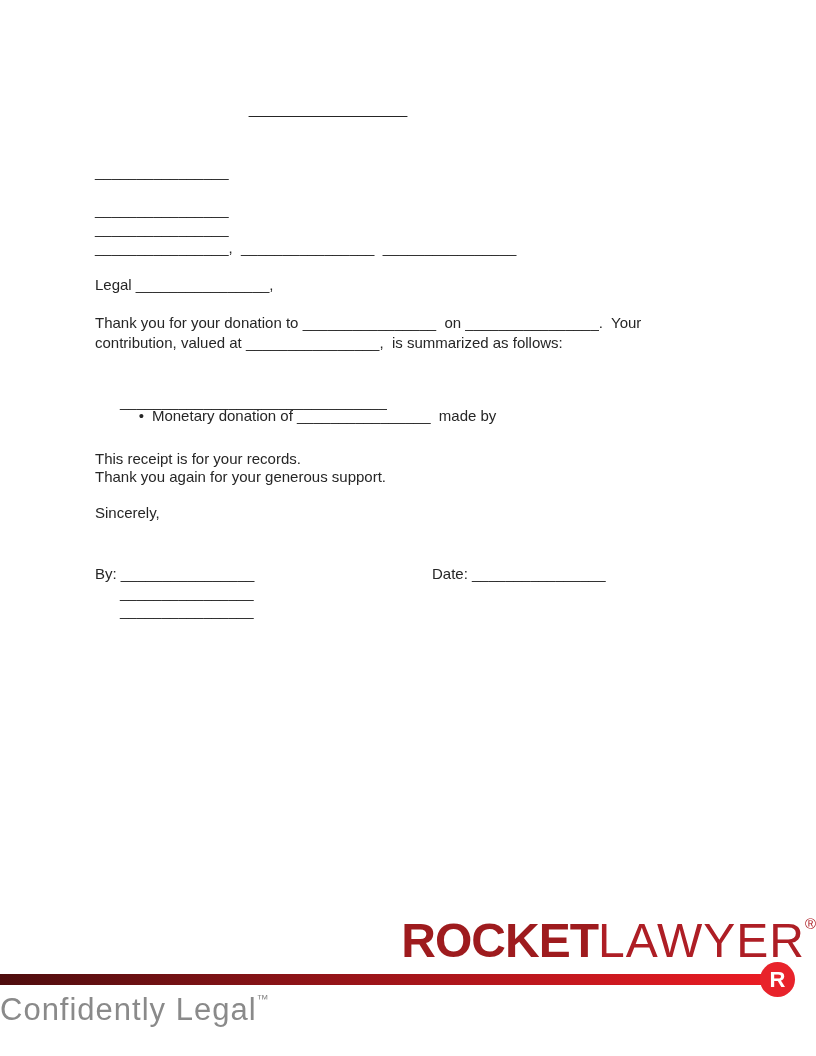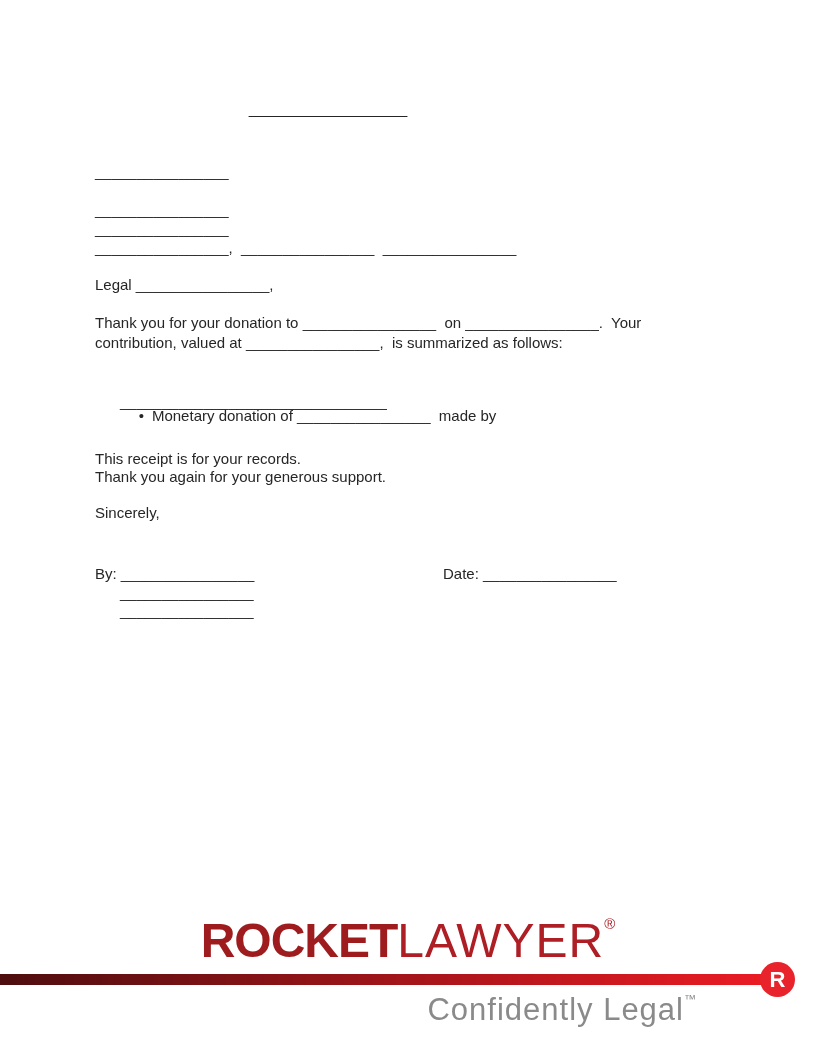--- a/index.html
+++ b/index.html
@@ -21,21 +21,21 @@
     left:0; width:656px;
     text-align:center;
     font-weight:bold;
     text-decoration:underline;
     text-decoration-thickness:1px;
   }
   .bullet-row .bullet-text { margin-left:8px; }
   
   .brand-lockup {
     position:absolute; left:0; width:816px;
-    text-align:center;
+    text-align:right;
     line-height:1;
     letter-spacing:0;
     white-space:nowrap;
   }
   .brand-word1 { font-weight:bold; color:#9E1B1E; font-size:48px; letter-spacing:-1px; }
   .brand-word2 { font-weight:normal; color:#AE1E25; font-size:48px; letter-spacing:1px; }
   .brand-reg   { color:#AE1E25; font-size:15px; vertical-align:28px; letter-spacing:0; }
   .brand-bar {
     position:absolute; left:0; top:974px;
     width:780px; height:11px;
@@ -47,21 +47,21 @@
     border-radius:50%;
     background:#E8232B;
     display:flex; align-items:center; justify-content:center;
   }
   .brand-badge span {
     color:#ffffff; font-weight:bold; font-size:22px; line-height:1;
     font-family:"Liberation Sans", sans-serif;
   }
   .tagline {
     position:absolute; left:0; top:993px; width:696px;
-    text-align:right;
+    text-align:left;
     font-size:31px;
     color:#8A8A8A;
     letter-spacing:1px;
     line-height:1;
     white-space:nowrap;
   }
   .tagline .tm { font-size:12px; vertical-align:17px; letter-spacing:0; }
 </style>
 </head>
 <body>
@@ -83,21 +83,21 @@
   <div class="line bullet-row" style="left:122px; top:386px;">
     <span>•</span><span class="bullet-text">Monetary donation of ________________  made by</span>
   </div>
   <div class="line" style="left:120px; top:392px;">________________________________</div>
 
   <div class="line" style="left:95px; top:429px;margin-top:20px;">This receipt is for your records.</div>
   <div class="line" style="left:95px; top:467px;">Thank you again for your generous support.</div>
   <div class="line" style="left:95px; top:503px;">Sincerely,</div>
 
   <div class="line" style="left:95px; top:564px;">By: ________________</div>
-  <div class="line" style="left:443px; top:564px;">Date: ________________</div>
+  <div class="line" style="left:432px; top:564px;">Date: ________________</div>
   <div class="line" style="left:120px; top:583px;">________________</div>
   <div class="line" style="left:120px; top:601px;">________________</div>
 
   <div class="brand-lockup" style="top:916px;">
     <span class="brand-word1">ROCKET</span><span class="brand-word2">LAWYER</span><span class="brand-reg">®</span>
   </div>
 
   <div class="brand-bar"></div>
 
   <div class="brand-badge">

